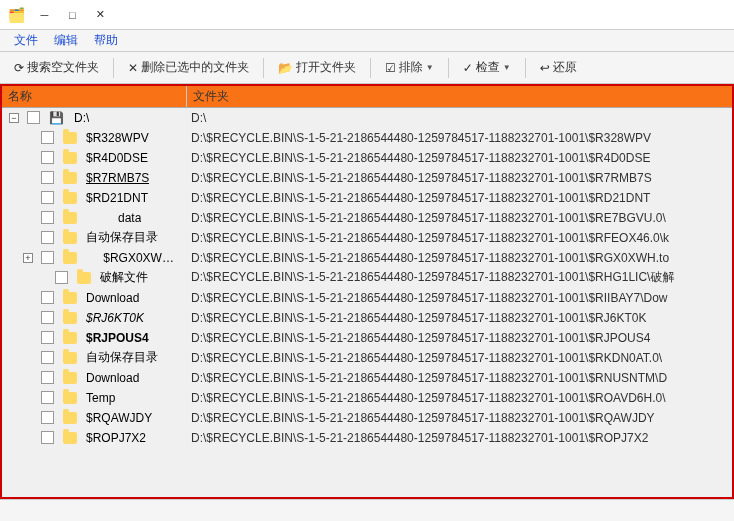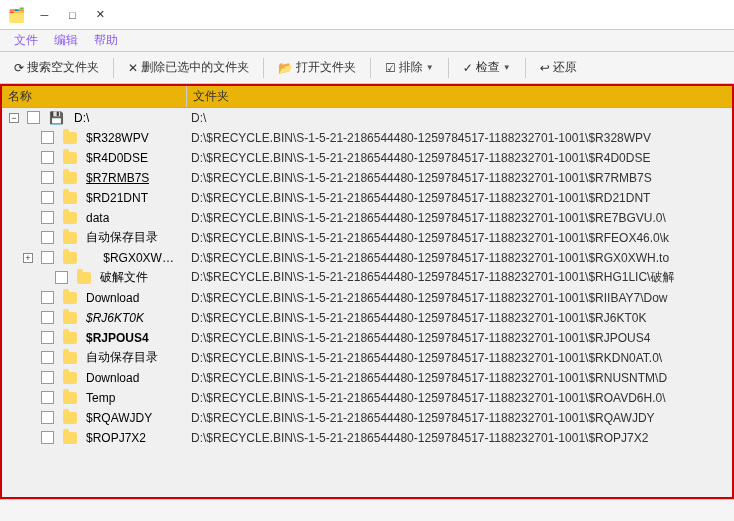--- a/index.html
+++ b/index.html
@@ -50,21 +50,21 @@
       height: 22px;
       display: flex;
       align-items: center;
       padding: 0 6px;
       border-bottom: 1px solid #ccc;
     }
     .menu-item {
       padding: 2px 8px;
       cursor: pointer;
       font-size: 12px;
-      color: #8b5cf6;
+      color: #1d4ed8;
     }
 
     
     .toolbar {
       background: #f5f5f5;
       height: 32px;
       display: flex;
       align-items: center;
       padding: 0 6px;
       border-bottom: 1px solid #ccc;
@@ -89,21 +89,21 @@
       margin: 0 2px;
     }
     .dropdown-arrow {
       font-size: 8px;
       color: #555;
     }
 
     
     .list-header {
       display: flex;
-      background: #eab308;
+      background: #f97316;
       border-bottom: 1px solid #aaa;
       height: 22px;
       align-items: center;
       font-size: 12px;
       color: #333;
       padding: 0;
     }
     .header-name {
       width: 185px;
       padding: 0 6px;
@@ -355,21 +355,21 @@
       </div>
       <div class="list-row">
         <div class="row-name">
           <span style="width: 14px; display: inline-block; flex-shrink: 0;"></span>
           <span style="width: 10px; display: inline-block; flex-shrink: 0;"></span>
           <span style="width: 2px; display: inline-block;"></span>
           <span class="checkbox"></span>
           <span style="width: 3px; display: inline-block;"></span>
           <span class="folder-icon"></span>
           <span style="width: 3px; display: inline-block;"></span>
-          <span style="overflow: hidden; text-overflow: ellipsis;">data</span>
+          <span style="overflow: hidden; text-overflow: ellipsis; margin-left: 32px;">data</span>
         </div>
         <div class="row-folder">D:\$RECYCLE.BIN\S-1-5-21-2186544480-1259784517-1188232701-1001\$RE7BGVU.0\</div>
       </div>
       <div class="list-row">
         <div class="row-name">
           <span style="width: 14px; display: inline-block; flex-shrink: 0;"></span>
           <span style="width: 10px; display: inline-block; flex-shrink: 0;"></span>
           <span style="width: 2px; display: inline-block;"></span>
           <span class="checkbox"></span>
           <span style="width: 3px; display: inline-block;"></span>

